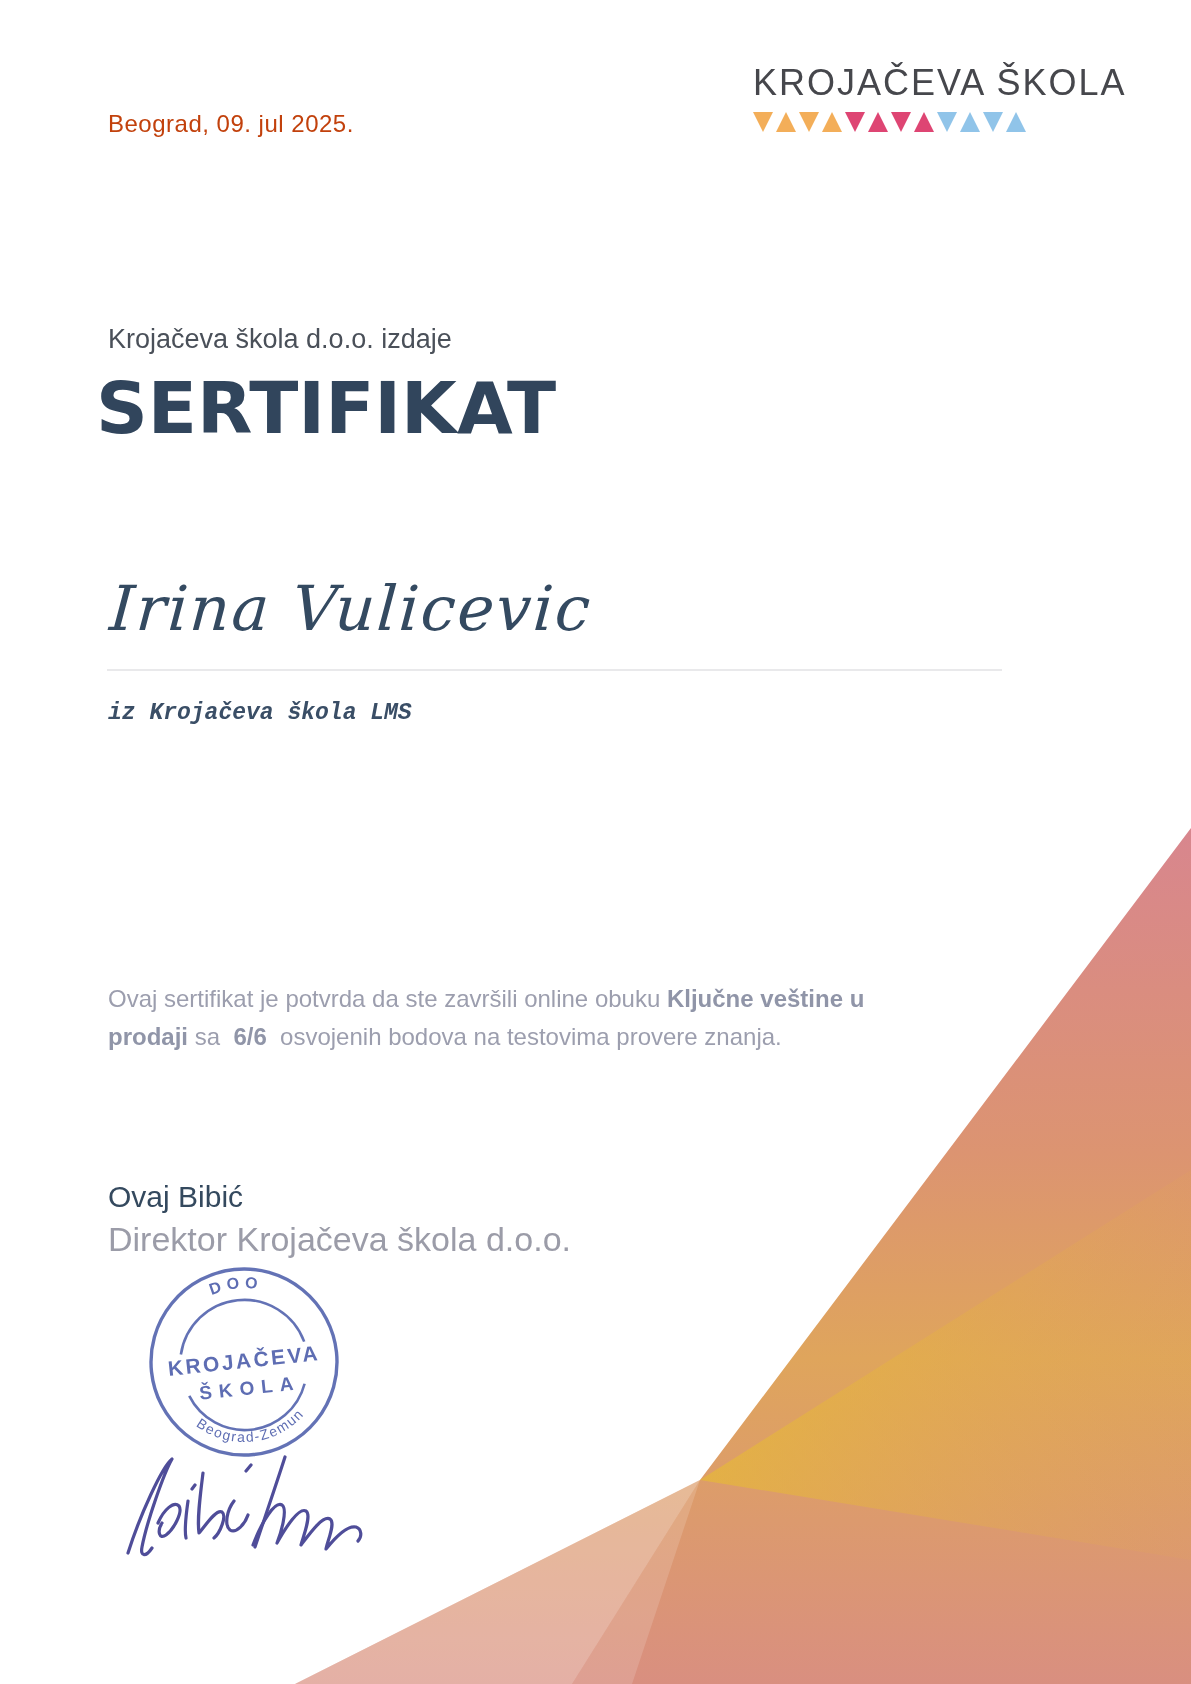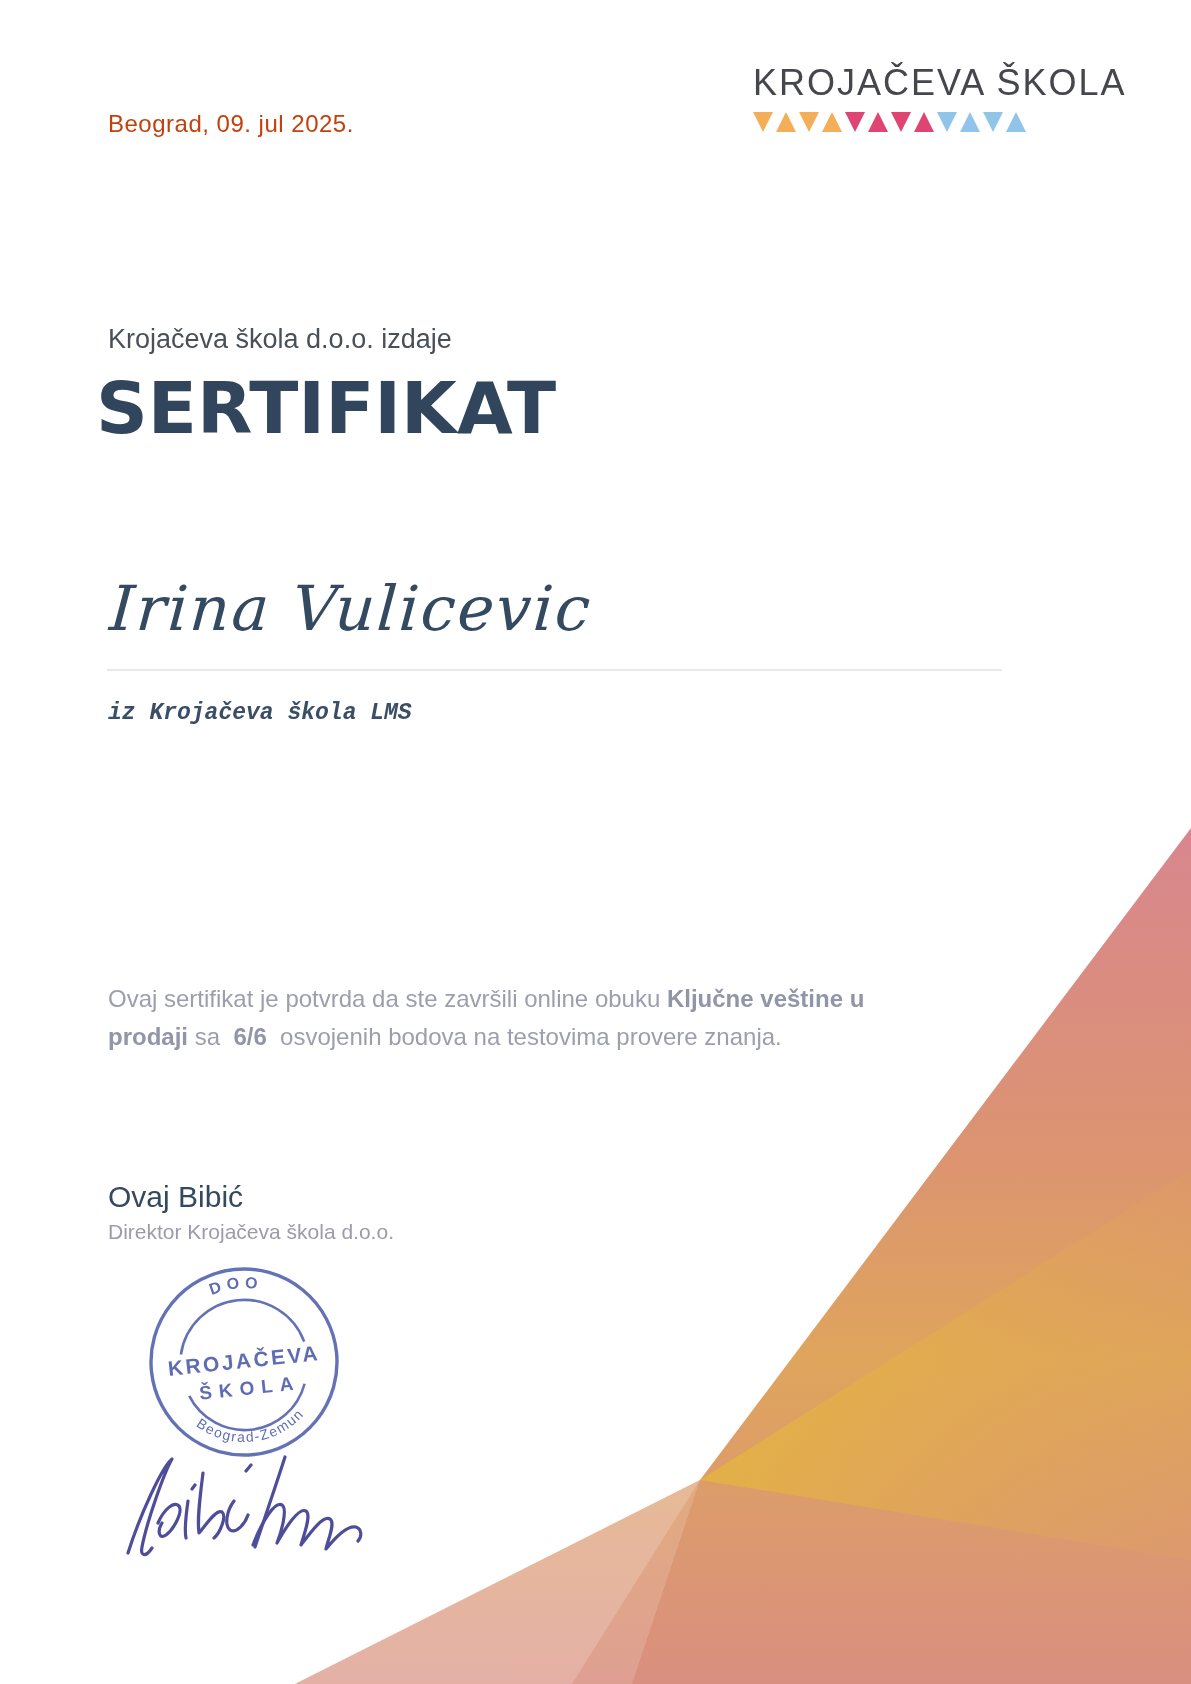--- a/index.html
+++ b/index.html
@@ -29,21 +29,21 @@
              letter-spacing:2px;white-space:nowrap;}
   .name-line{left:107px;top:669px;width:895px;height:2px;background:#E9E9EB;}
   .source{left:108px;top:700px;font-size:23px;color:#3A4E66;font-style:italic;font-weight:600;font-family:Liberation Mono, monospace;}
 
   .congrats-h{left:108px;top:866px;font-size:48px;color:#35495E;letter-spacing:1px;font-weight:400;}
   .body-text{left:108px;top:948px;font-size:24px;line-height:38px;color:#9C9EAE;margin-top:32px;}
   .body-line{white-space:pre;}
   .body-line b{font-weight:700;color:#9095A8;}
 
   .sig-name{left:108px;top:1180px;font-size:30px;color:#34495E;font-weight:500;}
-  .sig-role{left:108px;top:1220px;font-size:21px;color:#9B9CA8;}
+  .sig-role{left:108px;top:1220px;font-size:34px;color:#9B9CA8;}
 
   .stamp-svg{left:134px;top:1252px;}
   .signature-svg{left:100px;top:1445px;}
 </style>
 </head>
 <body>
 
 <svg class="bg-svg" width="1191" height="1684" viewBox="0 0 1191 1684">
   <defs>
     <linearGradient id="gmain" x1="0" y1="0" x2="0" y2="1">

